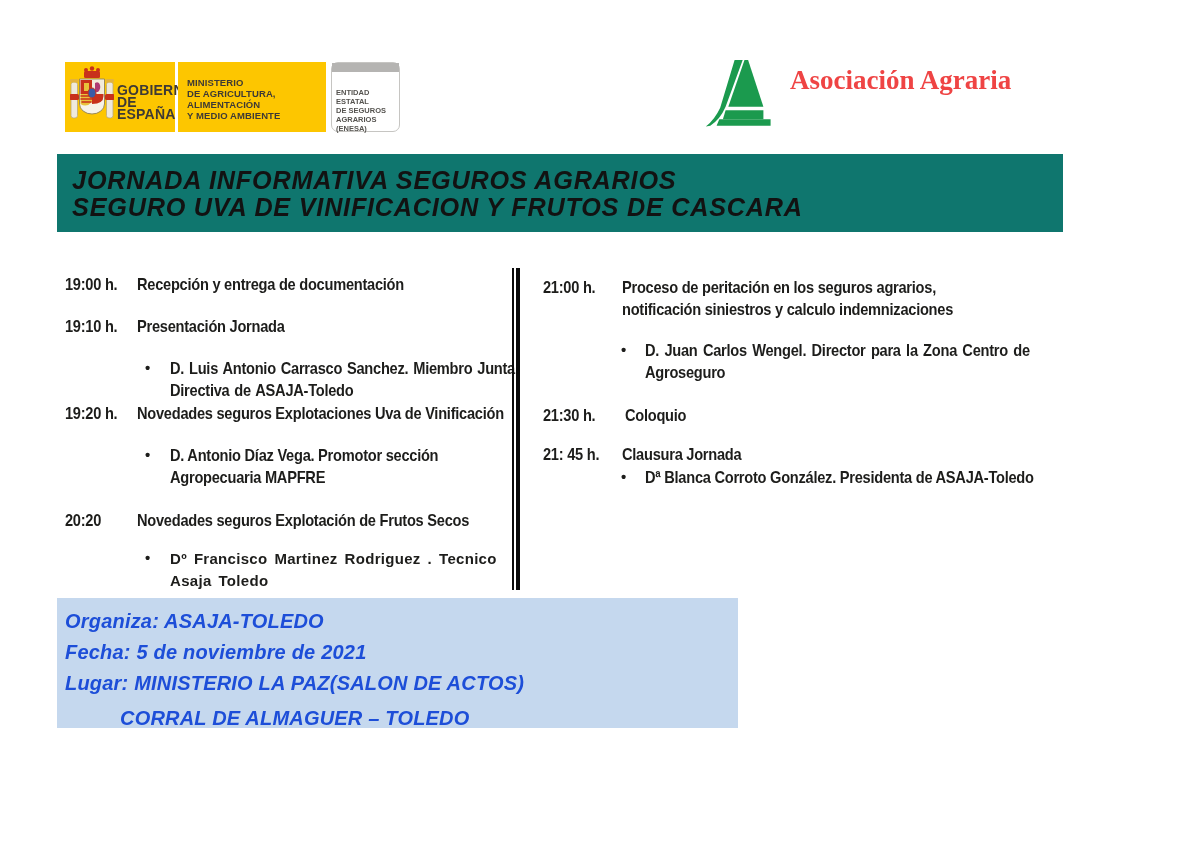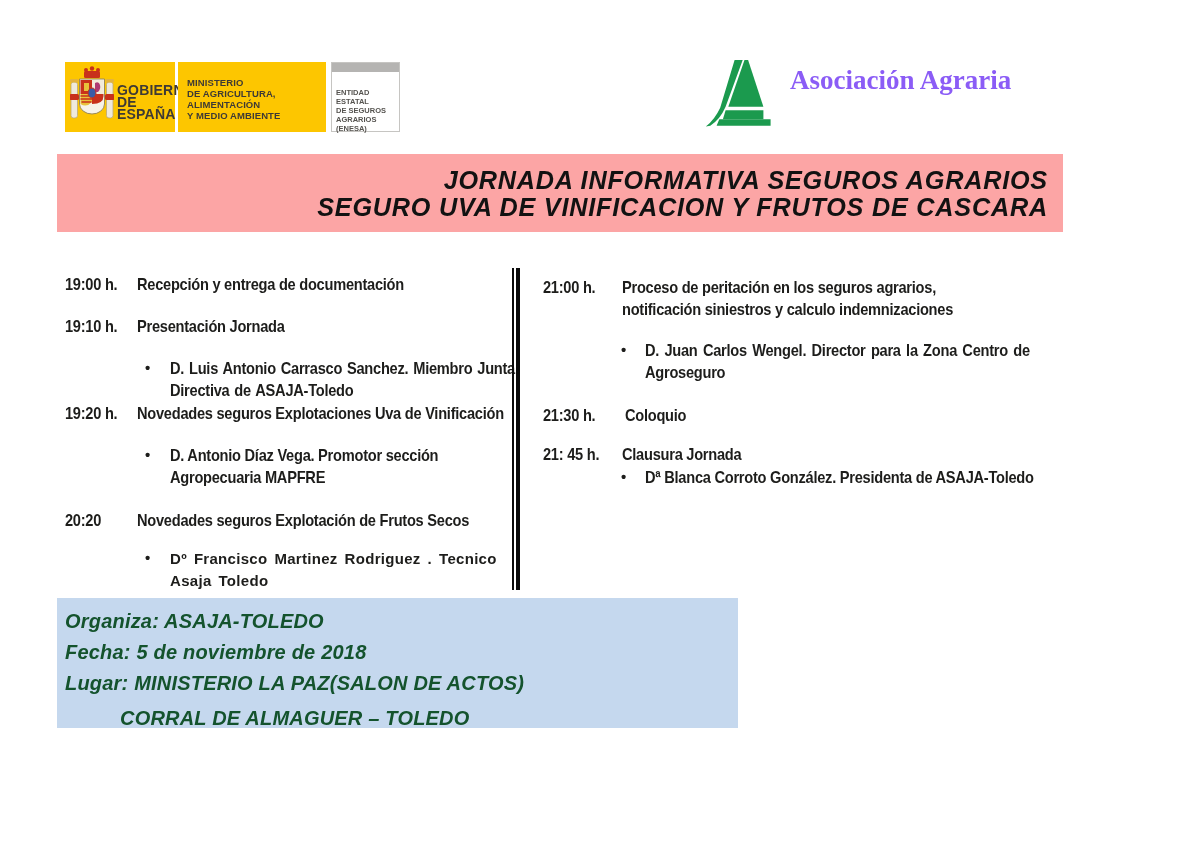--- a/index.html
+++ b/index.html
@@ -24,27 +24,27 @@
   .enesa-bar { position:absolute; top:0; left:0; right:0; height:9px; background:#B5B4B2; }
   .enesa-text {
     position:absolute; left:4px; top:25px; font-size:7.5px; line-height:9px;
     font-weight:bold; color:#55534F; white-space:pre-line;
   }
 
   
   .asaja-text {
     position:absolute; left:790px; top:66px;
     font-family:"Liberation Serif", serif; font-weight:bold;
-    font-size:27px; line-height:29px; color:#8b5cf6; white-space:nowrap;
+    font-size:27px; line-height:29px; color:#ef4444; white-space:nowrap;
   }
 
   
   .title-banner {
     position:absolute; left:57px; top:154px; width:1006px; height:78px;
-    background:#fca5a5; text-align:right; box-sizing:border-box; padding-top:13px;
+    background:#0f766e; text-align:left; box-sizing:border-box; padding-top:13px;
   }
   .title-banner div {
     font-weight:bold; font-style:italic; font-size:26px; line-height:27px;
     color:#121212; letter-spacing:0.8px; transform:scaleX(0.97); transform-origin:center;
   }
 
   
   .sch {
     font-weight:bold; font-size:17px; line-height:22px; letter-spacing:-0.3px;
     color:#1d1d1b; white-space:nowrap; transform:scaleX(0.86); transform-origin:left top;
@@ -63,21 +63,21 @@
     border-left:2px solid #0B0B0B; border-right:4px solid #0B0B0B; box-sizing:border-box;
   }
 
   
   .footer-box {
     position:absolute; left:57px; top:598px; width:681px; height:130px;
     background:#C5D8EE;
   }
   .footer-line {
     position:absolute; font-weight:bold; font-style:italic; font-size:20px;
-    color:#14532d; white-space:nowrap; letter-spacing:0.2px;
+    color:#1d4ed8; white-space:nowrap; letter-spacing:0.2px;
   }
 </style>
 </head>
 <body>
 
 <div>
 
   <div>
     <div class="gov-box gov-yellow" style="left:65px; width:110px;">
       <svg class="abs" style="left:5px; top:4px;" width="44" height="62" viewBox="0 0 44 62">
@@ -104,21 +104,21 @@
         <path d="M10.5 30 h11.5 M10.5 33 h11.5 M11.5 36 h10" stroke="#C8311B" stroke-width="1.4"></path>
         <path d="M22 28 h11.5 v2 q0 8 -11.5 8 z" fill="#C8311B"></path>
         <ellipse cx="22" cy="27" rx="4" ry="5" fill="#3B5BA5" stroke="#C8311B" stroke-width="1"></ellipse>
       </svg>
       <div class="gov-gobierno">GOBIERNO
 DE ESPAÑA</div>
     </div>
     <div class="gov-box gov-yellow gov-ministerio" style="left:178px; width:148px;">MINISTERIO
 DE AGRICULTURA, ALIMENTACIÓN
 Y MEDIO AMBIENTE</div>
-    <div class="gov-box enesa-box" style="left:331px; width:69px;">
+    <div class="gov-box enesa-box" style="left:331px; width:69px;border-radius:7px;">
       <div class="enesa-bar"></div>
       <div class="enesa-text">ENTIDAD ESTATAL
 DE SEGUROS
 AGRARIOS (ENESA)</div>
     </div>
   </div>
 
   <div>
     <svg class="abs" style="left:704px; top:57px;" width="72" height="77" viewBox="0 0 80 85">
       <path d="M34 3 L43 3 L24 55 Q18 69 7 76 L2 77 Q12 69 18 56 Z" fill="#1B9A4E"></path>
@@ -178,18 +178,18 @@
 
     <div class="abs sch" style="left:543px; top:444px;">21: 45 h.</div>
     <div class="abs sch" style="left:622px; top:444px;">Clausura Jornada</div>
 
     <span class="abs dot" style="left:621px; top:468px;">•</span>
     <div class="abs sch" style="left:645px; top:467px;">Dª Blanca Corroto González. Presidenta de ASAJA-Toledo</div>
   </div>
 
   <div class="footer-box">
     <div class="footer-line" style="left:8px;  top:12px;">Organiza: ASAJA-TOLEDO</div>
-    <div class="footer-line" style="left:8px;  top:43px;">Fecha: 5 de noviembre de 2018</div>
+    <div class="footer-line" style="left:8px;  top:43px;">Fecha: 5 de noviembre de 2021</div>
     <div class="footer-line" style="left:8px;  top:74px;">Lugar: MINISTERIO LA PAZ(SALON DE ACTOS)</div>
     <div class="footer-line" style="left:63px; top:109px;">CORRAL DE ALMAGUER  – TOLEDO</div>
   </div>
 
 </div>
 
 </body></html>

